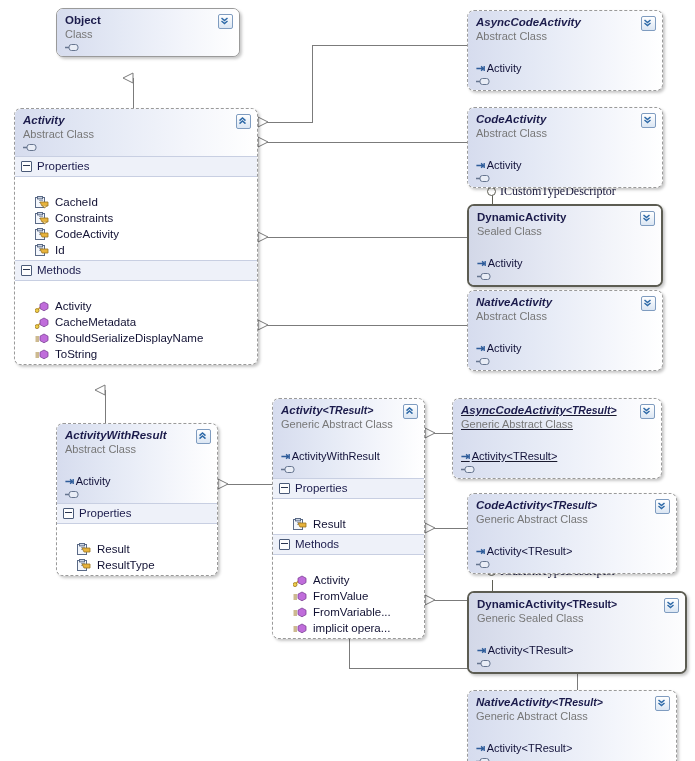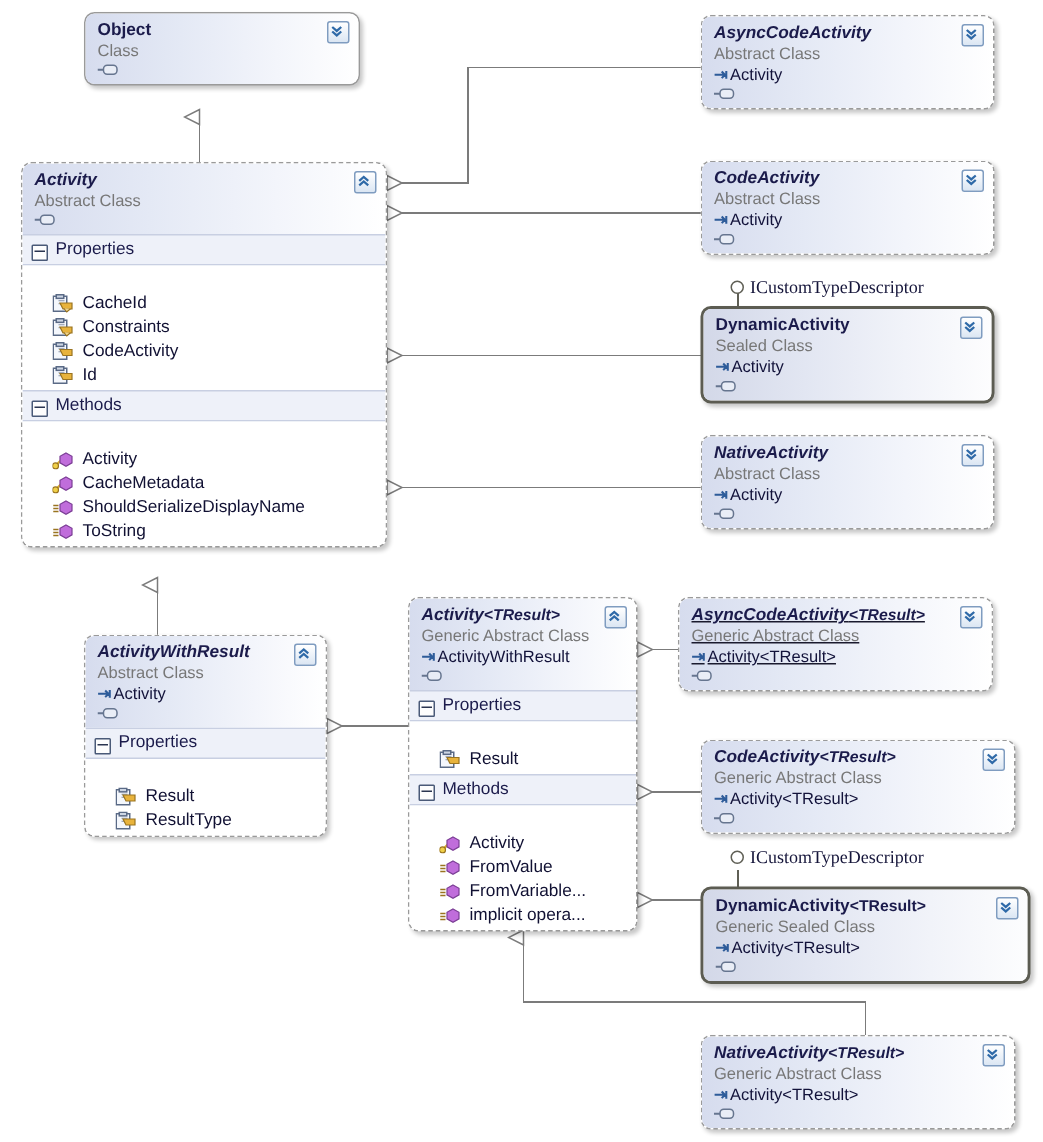--- a/index.html
+++ b/index.html
@@ -36,41 +36,41 @@
   .cbox.sealed .chead{
     background:linear-gradient(to right,#d3d8e8 0%,#e2e6f2 35%,#f1f3f9 70%,#fdfdfe 100%);
   }
   .cname{
     font-weight:bold;font-style:italic;font-size:11.5px;color:#1b1b4b;
     line-height:13px;white-space:nowrap;
   }
   .cname.noital{font-style:normal;}
   .cname .targ{font-weight:bold;font-style:italic;font-size:10.5px;}
   .ckind{color:#777777;font-size:11px;line-height:14px;white-space:nowrap;}
-  .cbase{color:#12123a;font-size:11px;line-height:14px;white-space:nowrap;}
+  .cbase{color:#12123a;font-size:11px;line-height:14px;white-space:nowrap;margin-top:18px;}
   .cbase .ar{color:#2e5c9a;font-weight:bold;margin-right:2px;letter-spacing:-.5px;}
 
   
   .cfield{margin-top:1px;height:10px;}
 
   .expander{
     position:absolute;right:6px;top:5px;width:13px;height:13px;
     border:1px solid #7f9cc0;border-radius:2px;
     background:linear-gradient(to bottom,#ffffff,#dbe6f3);
   }
   .expander svg{display:block;}
 
   
   .sect{
     background:#eef1f9;
     border-top:1px solid #c8cfe2;
     border-bottom:1px solid #c8cfe2;
     padding:2px 6px 2px 6px;
     font-size:11.5px;color:#1b1b4b;
-    display:flex;align-items:flex-end;gap:5px;
+    display:flex;align-items:center;gap:5px;
     line-height:15px;
   }
   .pm{
     width:9px;height:9px;border:1px solid #4a5a78;background:#fdfdfd;
     position:relative;flex:0 0 auto;border-radius:1px;
   }
   .pm:before{content:"";position:absolute;left:1px;right:1px;top:3px;height:1px;background:#2a3550;}
   .mlist{padding:17px 0 2px 0;background:#ffffff;}
   .mrow{
     display:flex;align-items:center;gap:6px;

